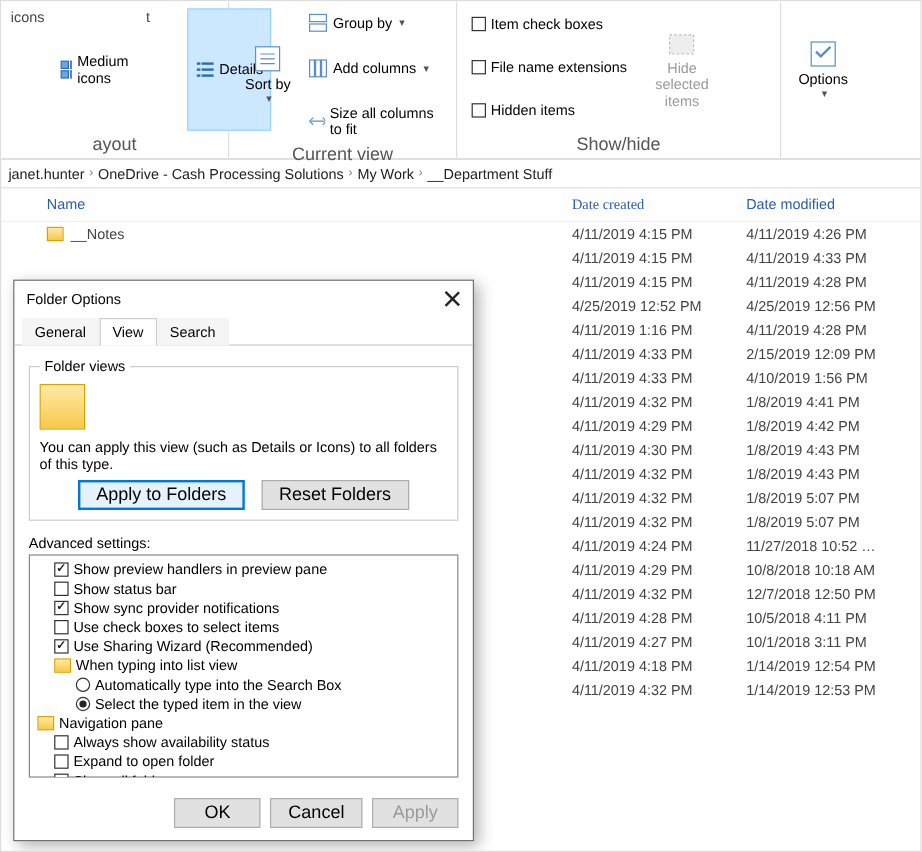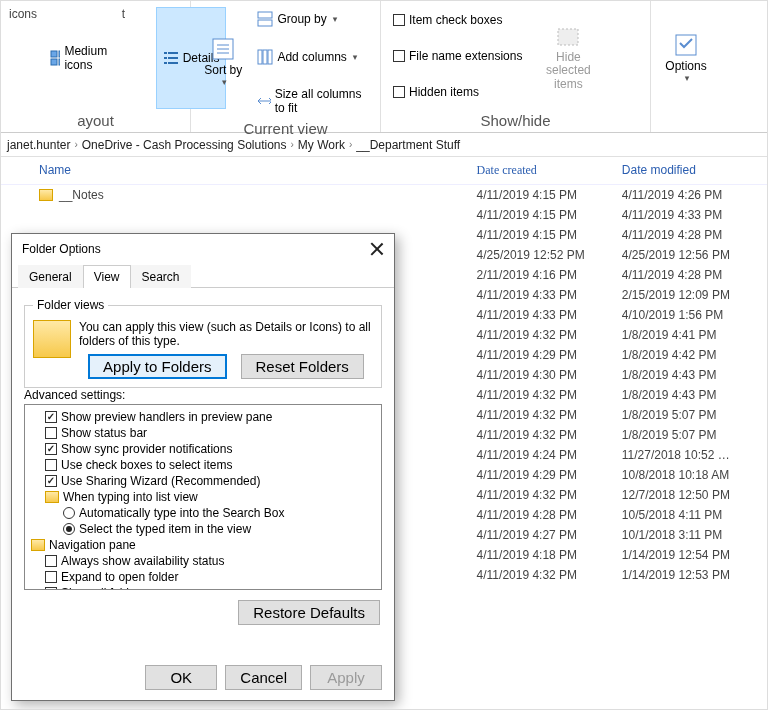--- a/index.html
+++ b/index.html
@@ -39,26 +39,26 @@
 .dlg-title span { flex: 1; }
 .close { width: 14px; height: 14px; position: relative; }
 .close:before, .close:after { content: ""; position: absolute; left: 6px; top: -1px; width: 1.5px; height: 16px; background: #222; }
 .close:before { transform: rotate(45deg); } .close:after { transform: rotate(-45deg); }
 .tabs { display: flex; padding: 0 6px; border-bottom: 1px solid #ccc; }
 .tab { padding: 4px 10px; border: 1px solid transparent; border-bottom: none; position: relative; top: 1px; background: #f5f5f5; }
 .tab.active { background: #fff; border-color: #ccc; }
 .dlg-body { flex: 1; padding: 10px 12px; overflow: hidden; }
 fieldset { border: 1px solid #ccc; padding: 8px; }
 legend { padding: 0 4px; }
-.fv-row { display: flex; gap: 8px; }
+.fv-row { display: flex; gap: 8px; flex-direction: column; }
 .folder-ic { width: 38px; height: 38px; background: linear-gradient(#ffe9a6,#f7c94b); border: 1px solid #d9a400; }
 .dlg-btn { border: 1px solid #adadad; background: #e1e1e1; padding: 3px 14px; font-size: 15px; }
 .dlg-btn.primary { border: 2px solid #0078d7; background: #e5f1fb; padding: 2px 13px; }
 .dlg-btn[disabled] { color: #9a9a9a; }
-.adv { margin-top: 0; }
+.adv { margin-top: 12px; }
 .advbox { border: 1px solid #888; height: 186px; overflow-y: scroll; padding: 4px 2px; margin-top: 2px; }
 .advitem { display: flex; align-items: center; gap: 4px; padding: 1px 2px 1px 18px; }
 .advitem.lvl2 { padding-left: 36px; }
 .cbox { width: 12px; height: 12px; border: 1px solid #333; display: inline-flex; align-items: center; justify-content: center; font-size: 10px; line-height: 1; flex-shrink: 0; background:#fff;}
 .cbox.checked:after { content: "✓"; color: #222; font-weight: bold; }
 .rad { width: 12px; height: 12px; border: 1px solid #333; border-radius: 50%; display: inline-flex; align-items: center; justify-content: center; flex-shrink:0; background:#fff;}
 .rad.sel:after { content: ""; width: 6px; height: 6px; background: #222; border-radius: 50%; }
 .smfolder { width: 14px; height: 12px; background: linear-gradient(#ffe9a6,#f7c94b); border: 1px solid #d9a400; flex-shrink: 0; }
 .dlg-foot { display: flex; justify-content: flex-end; gap: 8px; padding: 10px 12px; }
 .restore-row { display:flex; justify-content:flex-end; margin-top:10px; padding-right:2px;}
@@ -230,21 +230,21 @@
         <div class="cell-name">
           <span></span>
         </div>
         <div class="cell-dc">4/25/2019 12:52 PM</div>
         <div class="cell-dm">4/25/2019 12:56 PM</div>
       </div>
       <div class="row">
         <div class="cell-name">
           <span></span>
         </div>
-        <div class="cell-dc">2/11/2019 4:16 PM</div>
+        <div class="cell-dc">4/11/2019 1:16 PM</div>
         <div class="cell-dm">4/11/2019 4:28 PM</div>
       </div>
       <div class="row">
         <div class="cell-name">
           <span></span>
         </div>
         <div class="cell-dc">4/11/2019 4:33 PM</div>
         <div class="cell-dm">2/15/2019 12:09 PM</div>
       </div>
       <div class="row">

